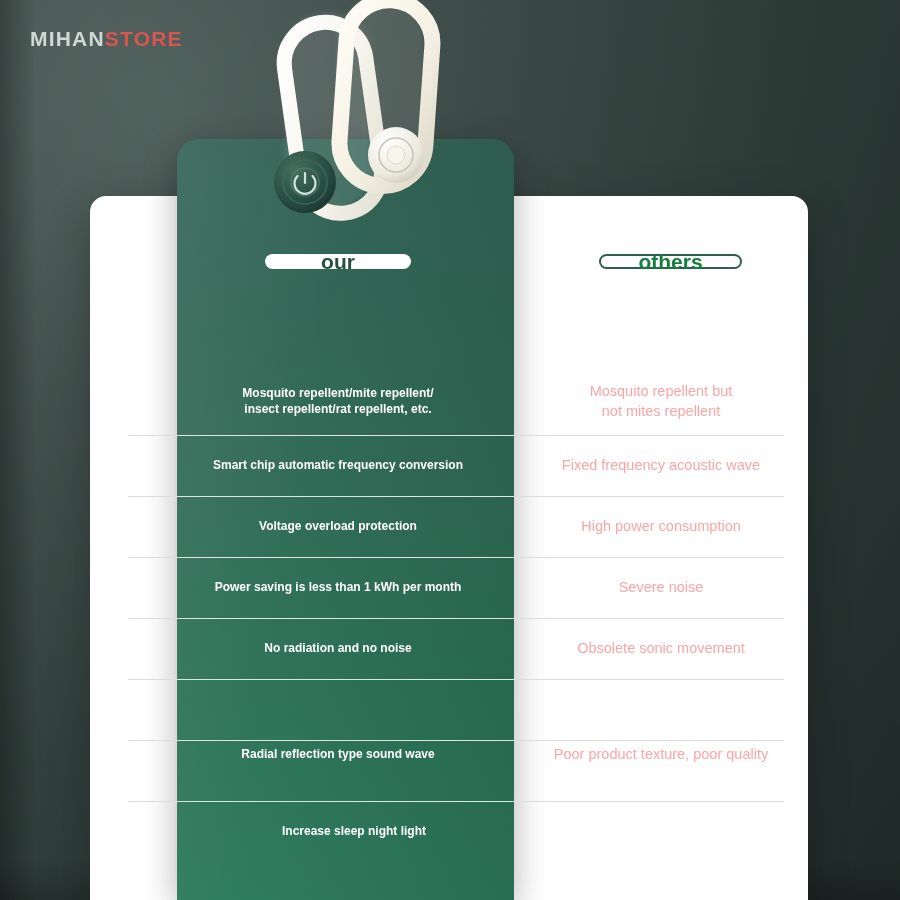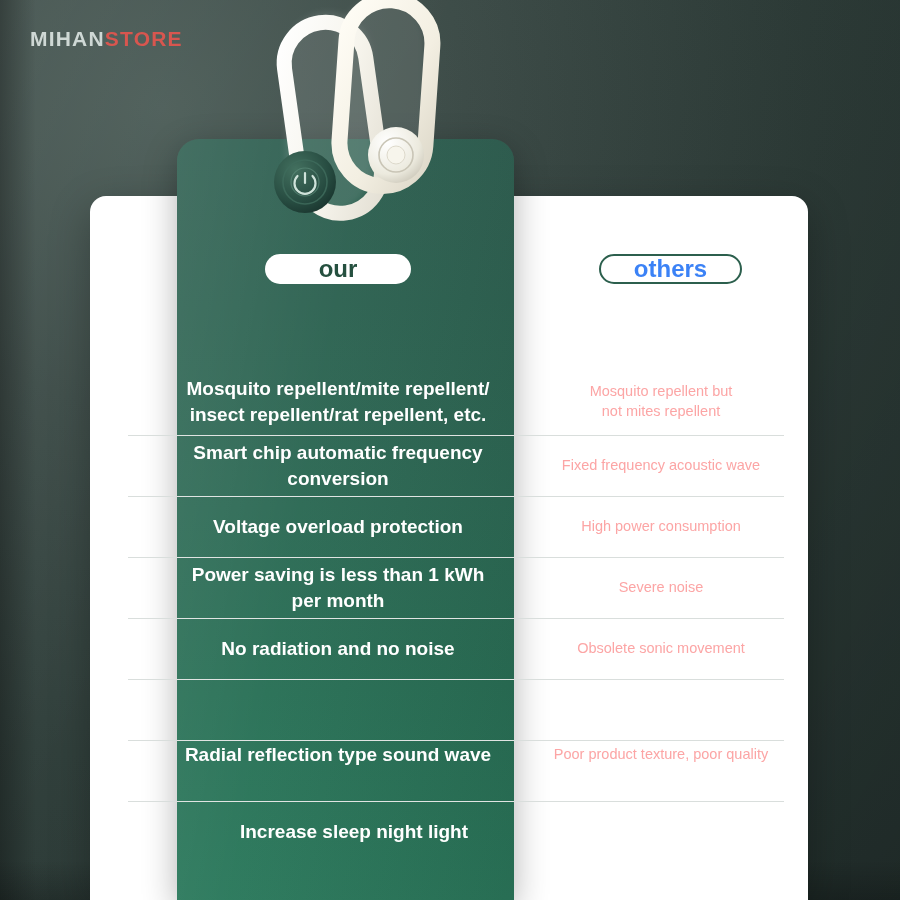--- a/index.html
+++ b/index.html
@@ -89,42 +89,42 @@
     top: -8px;
     width: 250px;
     height: 250px;
     z-index: 18;
     pointer-events: none;
   }
 
   
   .pill {
     position: absolute;
-    height: 30px;
+    height: 15px;
     border-radius: 15px;
     display: flex;
     align-items: center;
     justify-content: center;
-    font-size: 24px;
+    font-size: 21px;
     font-weight: 700;
     z-index: 22;
   }
   .pill-our {
     left: 265px;
     top: 254px;
     width: 146px;
     background: #ffffff;
     color: #25503f;
   }
   .pill-others {
     left: 599px;
     top: 254px;
     width: 143px;
     background: #ffffff;
-    color: #3b82f6;
+    color: #15803d;
     border: 2px solid #2c5f4d;
     box-sizing: border-box;
   }
 
   
   .rows {
     position: absolute;
     left: 0;
     top: 0;
     width: 900px;
@@ -143,21 +143,21 @@
     display: flex;
     align-items: center;
     justify-content: center;
     text-align: center;
     box-sizing: border-box;
     line-height: 1.32;
   }
   .cell-our {
     width: 424px;
     color: #ffffff;
-    font-size: 19px;
+    font-size: 12px;
     font-weight: 700;
     padding: 0 16px 0 88px;
   }
   .cell-others {
     width: 294px;
     color: #fca5a5;
     font-size: 14.5px;
     font-weight: 400;
     padding: 0 10px;
   }

